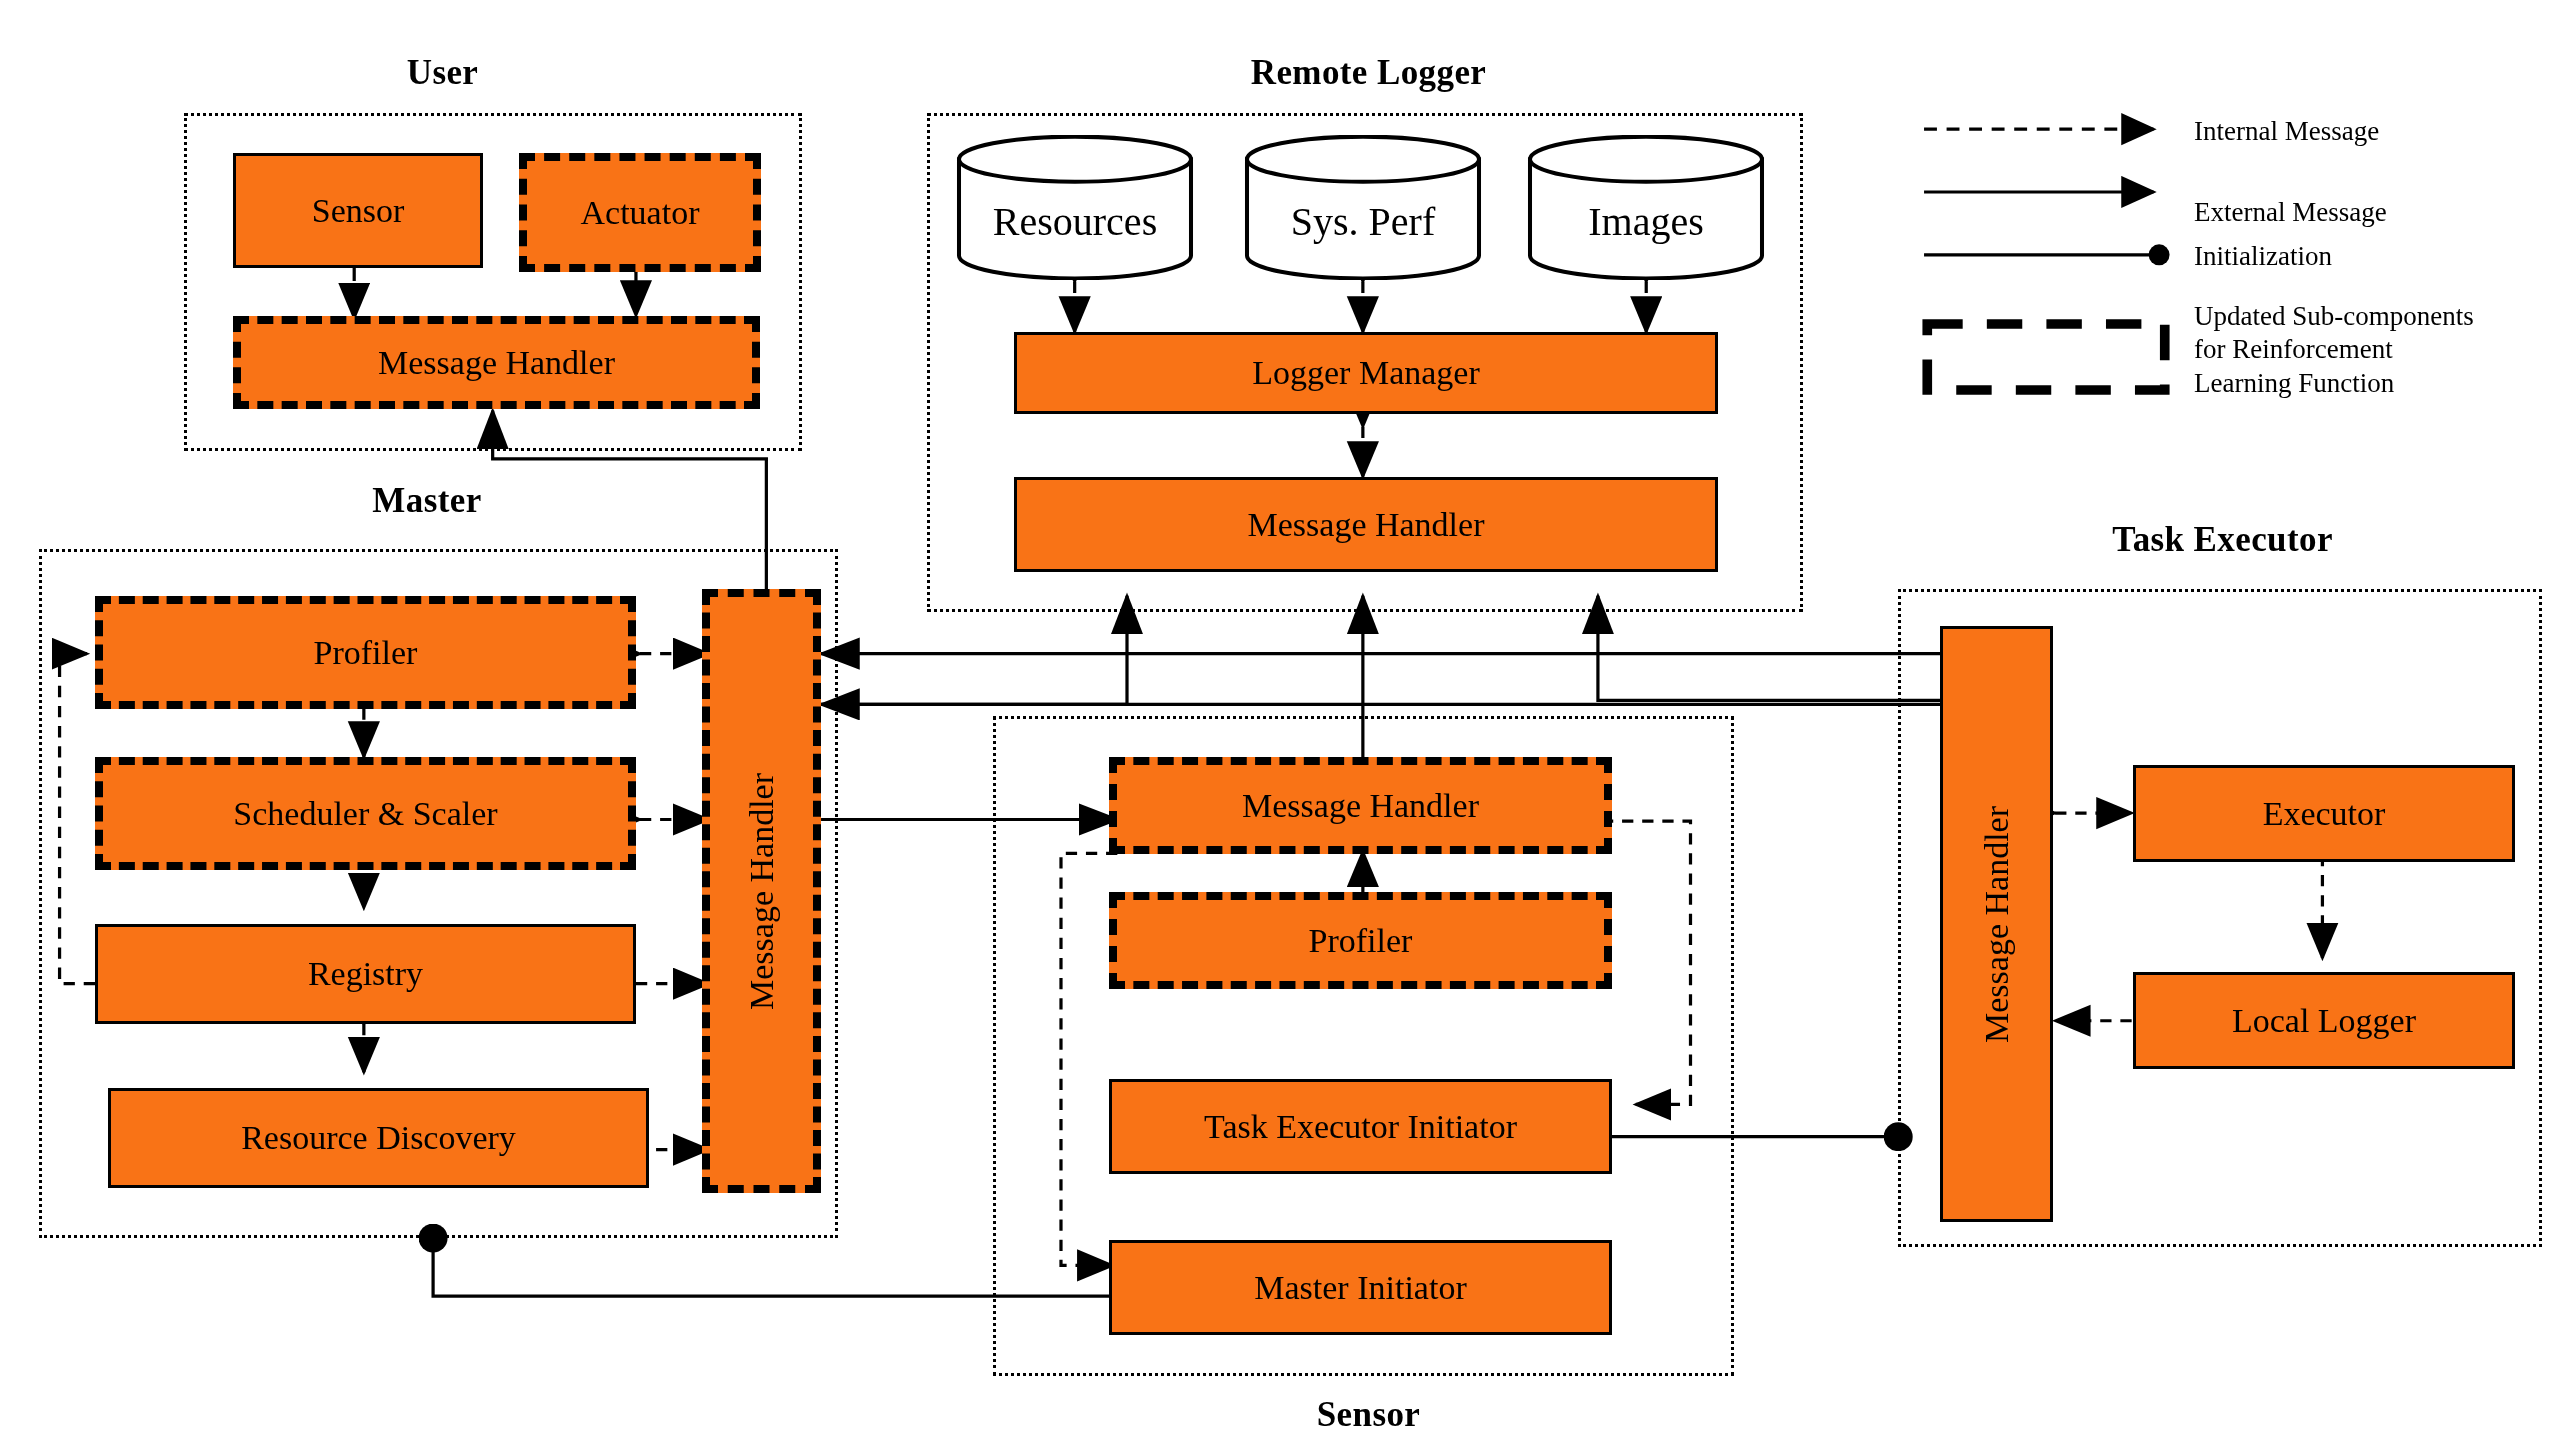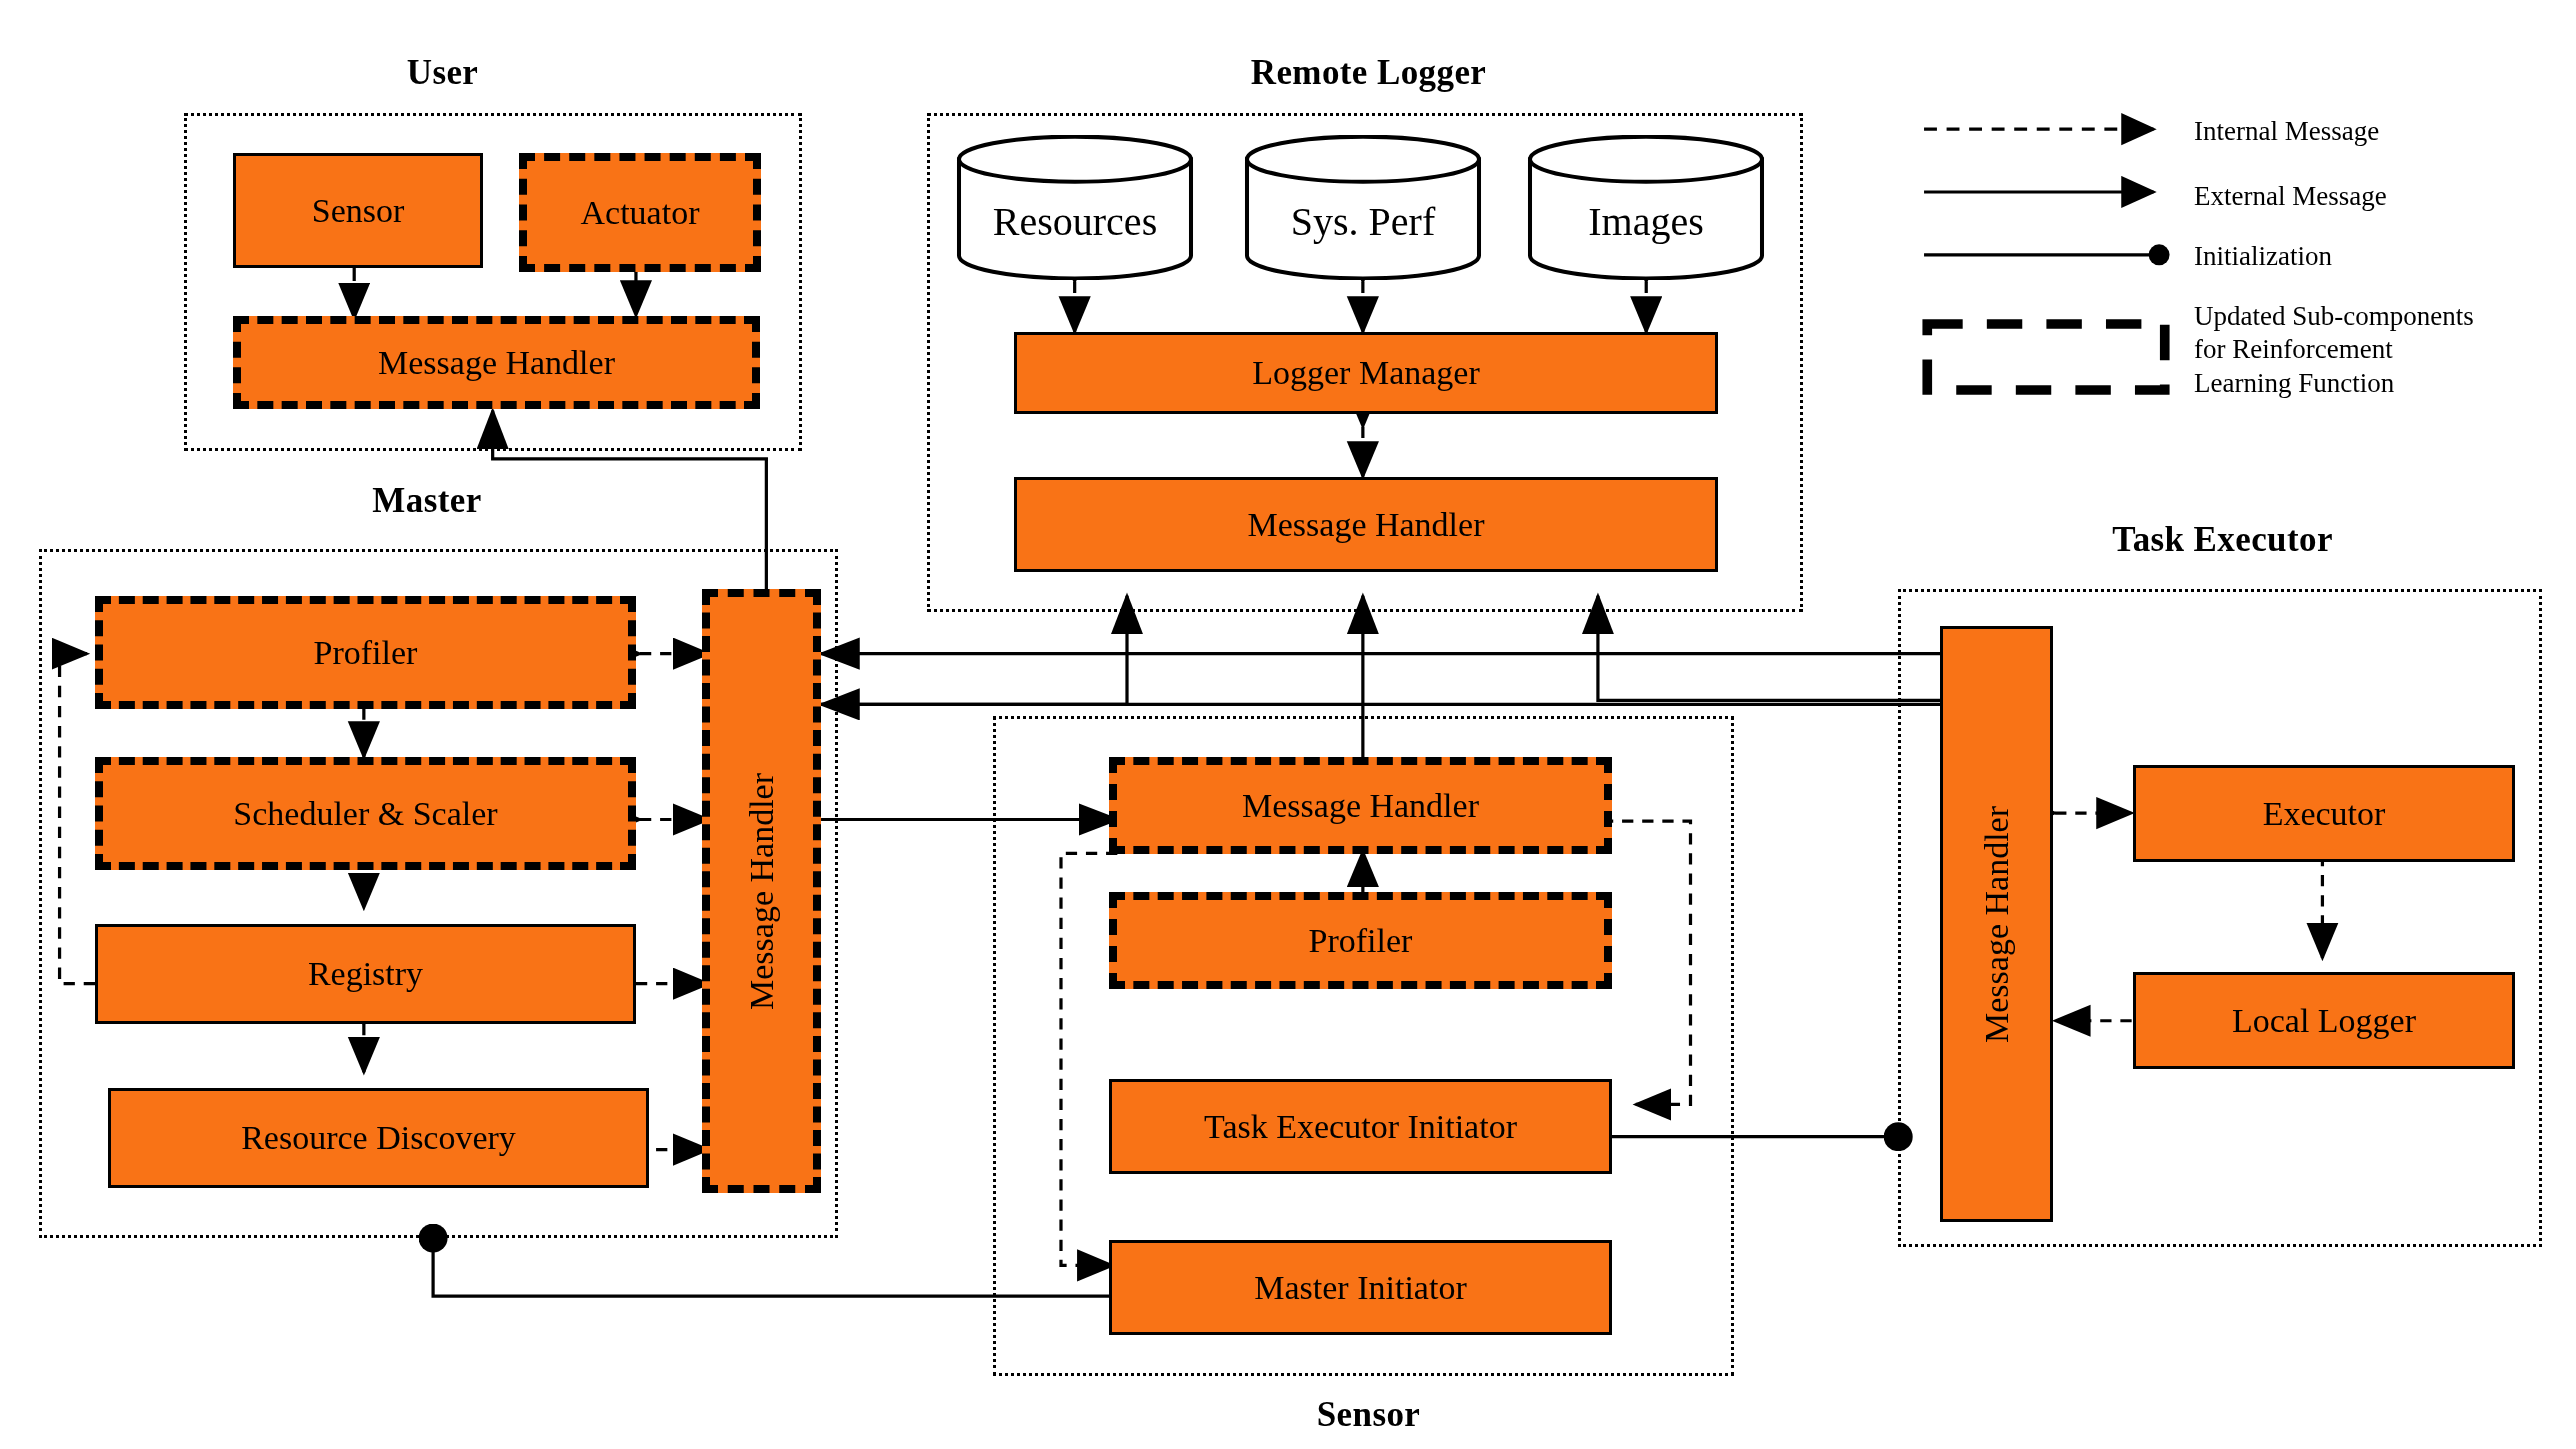--- a/index.html
+++ b/index.html
@@ -275,21 +275,21 @@
         <path d="M10,196 L295,196" stroke="#000" stroke-width="4" fill="none"></path>
         <circle cx="302" cy="196" r="13" fill="#000"></circle>
       </g>
 
       <g>
         <rect x="14" y="282" width="295" height="82" fill="none" stroke="#000" stroke-width="12" stroke-dasharray="44,30"></rect>
       </g>
     </svg>
 
     <div class="legend-text" style="left:278px;top:17.7px;">Internal Message</div>
-    <div class="legend-text" style="left:278px;top:83px;">External Message</div>
+    <div class="legend-text" style="left:278px;top:99px;">External Message</div>
     <div class="legend-text" style="left:278px;top:143px;">Initialization</div>
     <div class="legend-text" style="left:278px;top:203px;">Updated Sub-components
 for Reinforcement
 Learning Function</div>
   </div>
 
 </div>
 
 
 </body></html>

